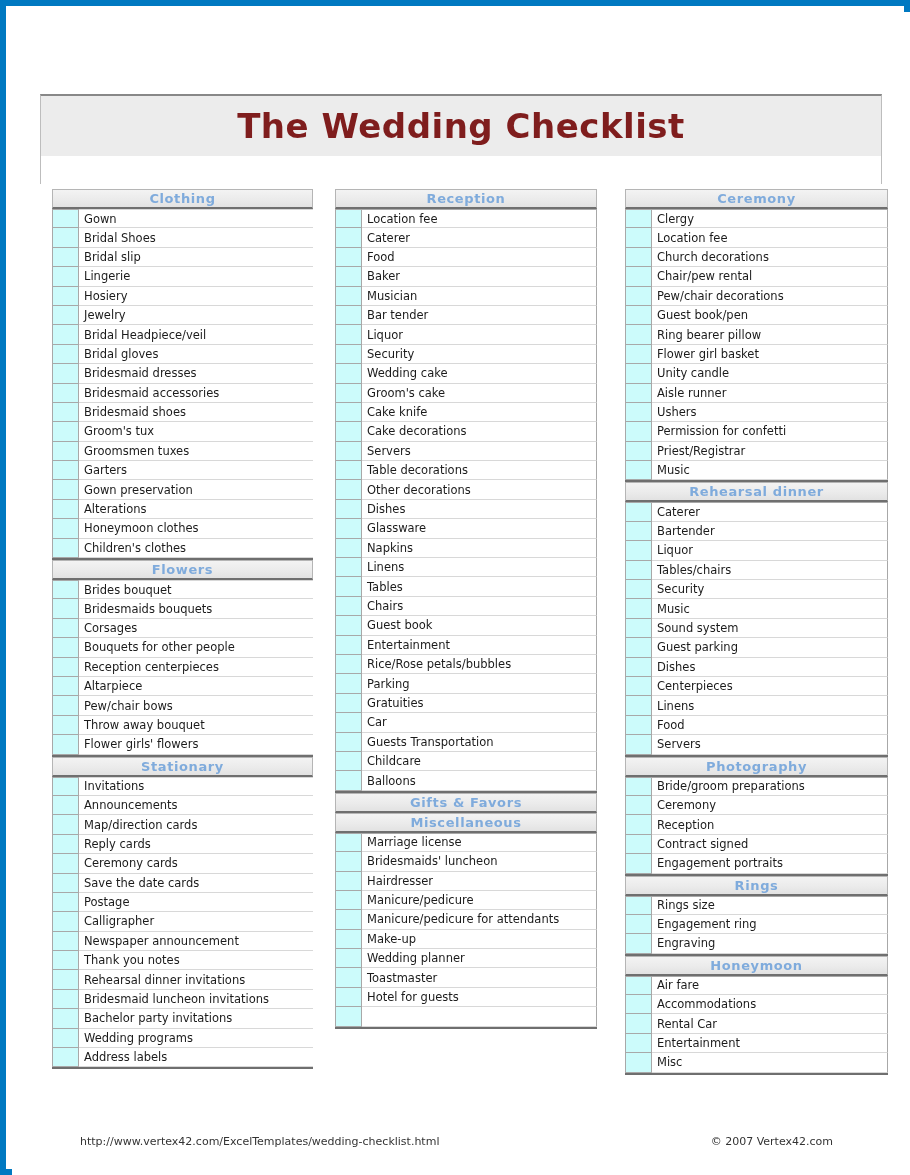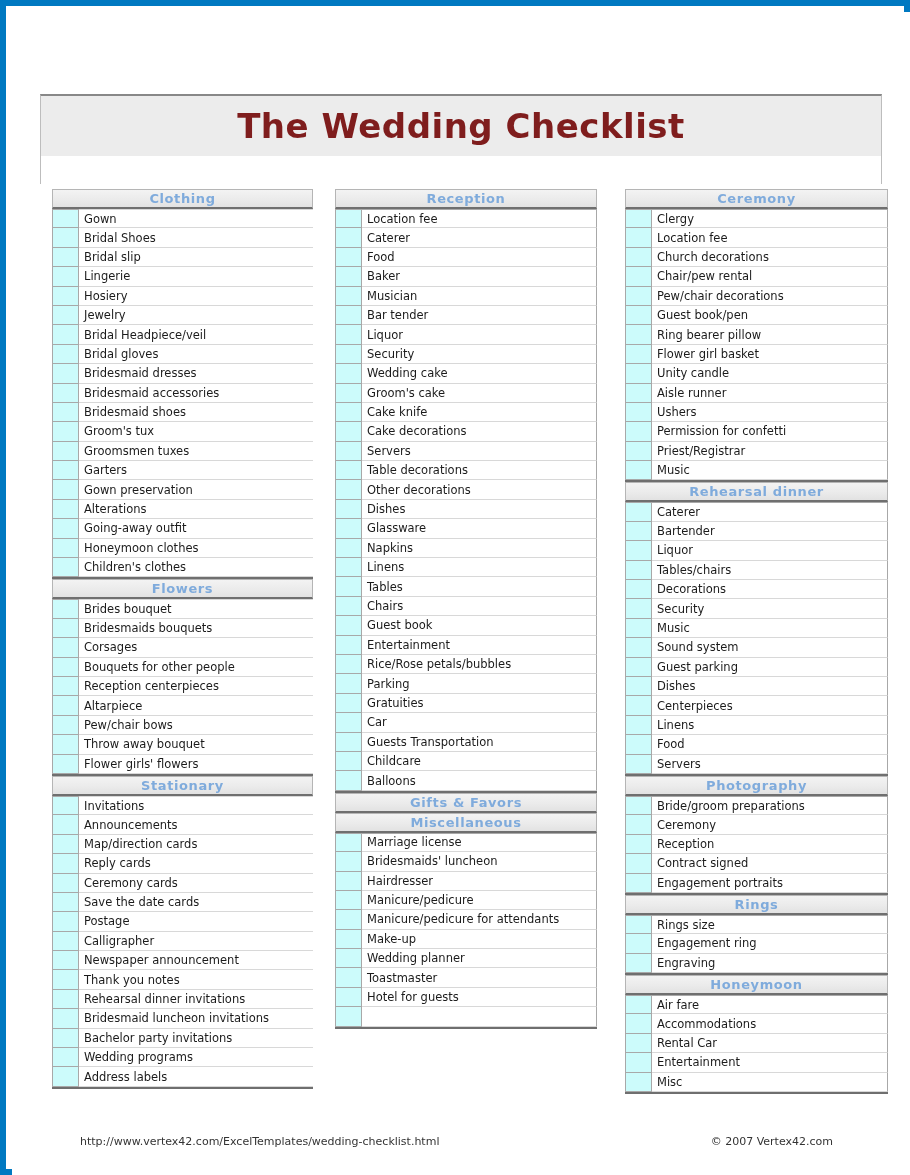--- a/index.html
+++ b/index.html
@@ -224,24 +224,20 @@
           <div class="row">
             <div class="check"></div>
             <div class="label">Gown preservation</div>
           </div>
           <div class="row">
             <div class="check"></div>
             <div class="label">Alterations</div>
           </div>
           <div class="row">
             <div class="check"></div>
-            <div class="label">Going-away outfit</div>
-          </div>
-          <div class="row">
-            <div class="check"></div>
             <div class="label">Honeymoon clothes</div>
           </div>
           <div class="row">
             <div class="check"></div>
             <div class="label">Children's clothes</div>
           </div>
         </div>
         <div class="section-header">Flowers</div>
         <div class="rows">
           <div class="row">
@@ -587,24 +583,20 @@
           <div class="row">
             <div class="check"></div>
             <div class="label">Liquor</div>
           </div>
           <div class="row">
             <div class="check"></div>
             <div class="label">Tables/chairs</div>
           </div>
           <div class="row">
             <div class="check"></div>
-            <div class="label">Decorations</div>
-          </div>
-          <div class="row">
-            <div class="check"></div>
             <div class="label">Security</div>
           </div>
           <div class="row">
             <div class="check"></div>
             <div class="label">Music</div>
           </div>
           <div class="row">
             <div class="check"></div>
             <div class="label">Sound system</div>
           </div>

